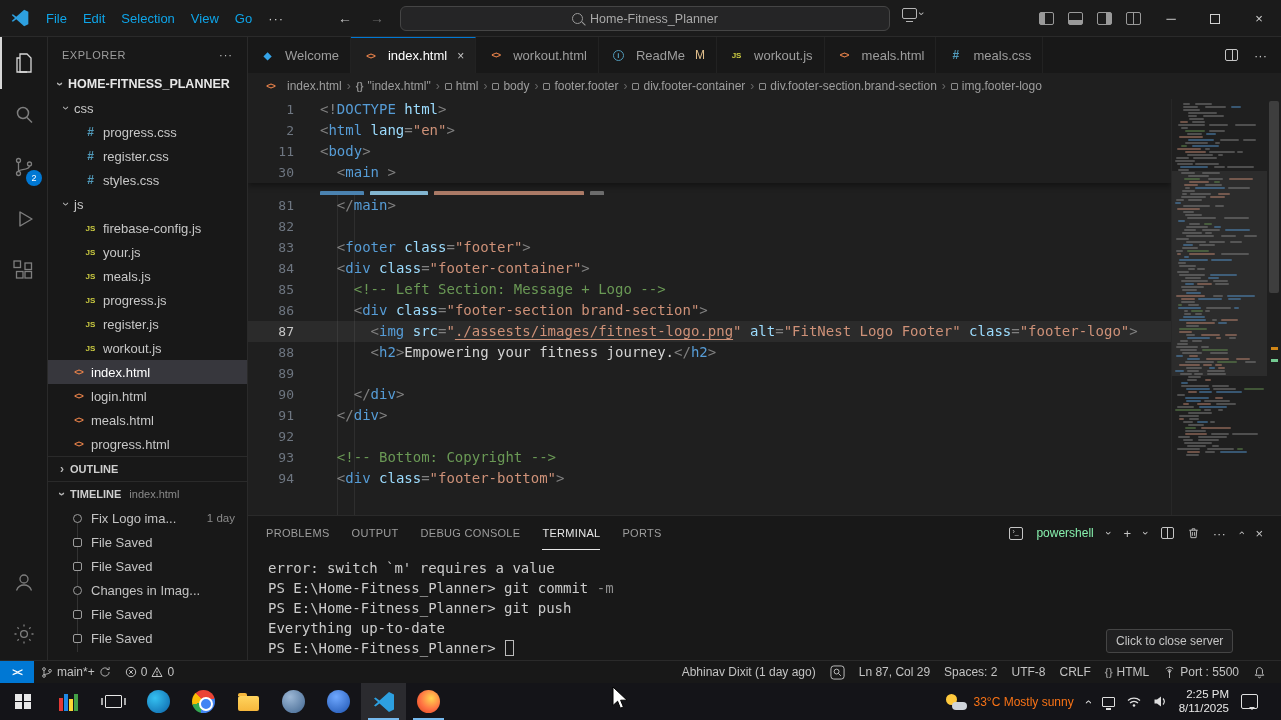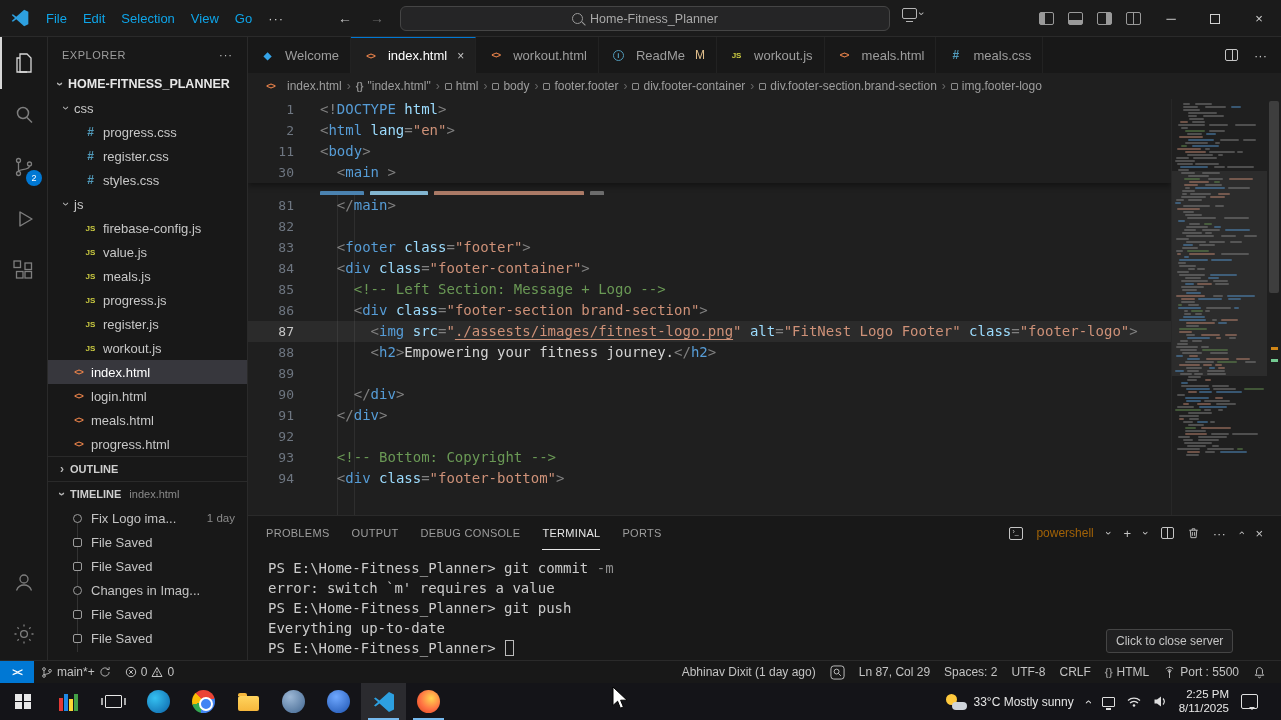--- a/index.html
+++ b/index.html
@@ -103,21 +103,21 @@
 .v-scroll{position:absolute;top:2px;right:2px;width:10px;height:192px;background:rgba(121,121,121,.35);border-radius:2px;z-index:5}
 .ruler-mark{position:absolute;right:3px;width:7px;height:3px;z-index:6}
 
 
 .panel{height:145px;flex:none;background:#181818;border-top:1px solid #2a2a2a;position:relative}
 .panel-header{height:34px;display:flex;align-items:center;padding:0 18px;gap:22px}
 .ptab{font-size:11px;letter-spacing:.3px;color:#9d9d9d;height:34px;display:flex;align-items:center;border-bottom:1px solid transparent}
 .ptab.active{color:#e7e7e7;border-bottom-color:#e7e7e7}
 .panel-actions{margin-left:auto;display:flex;align-items:center;gap:13px;color:#c5c5c5;font-size:13px}
 .ps-ic{width:14px;height:13px;border:1.2px solid #c5c5c5;border-radius:2px;font-size:7px;display:flex;align-items:flex-start;justify-content:flex-start;padding:0 0 0 2px;color:#c5c5c5}
-.shell-name{font-size:12px;color:#a16207}
+.shell-name{font-size:12px;color:#86efac}
 .pa-chev{display:inline-block;transform:rotate(90deg);font-size:11px}
 .pa-chev.up{transform:rotate(-90deg)}
 .term{padding:8px 0 0 20px;font-family:"DejaVu Sans Mono","Liberation Mono",monospace;font-size:14px;line-height:20px}
 .c-pr,.c-cmd,.c-out{color:#cccccc}.c-flag{color:#8f8f8f}
 .cursor-block{display:inline-block;width:9px;height:16px;border:1px solid #bbb;vertical-align:-3px;margin-left:1px}
 .tooltip{position:absolute;left:1106px;top:629px;background:#202021;border:1px solid #454545;border-radius:3px;padding:4px 9px;font-size:12px;color:#c5c5c5;z-index:30}
 
 
 .statusbar{height:23px;background:#181818;border-top:1px solid #2a2a2a;display:flex;align-items:center;font-size:12px;color:#c3c3c3}
 .sb-remote{width:34px;height:100%;background:#0078d4;color:#fff;display:flex;align-items:center;justify-content:center;font-size:10px;font-weight:bold;letter-spacing:-1px;flex:none}
@@ -145,21 +145,21 @@
 .circle-ic{width:23px;height:23px;border-radius:50%}
 .edge-ic{background:radial-gradient(circle at 35% 35%,#35c1f1,#0b62a8)}
 .chrome-ic{background:conic-gradient(from -45deg,#ea4335 0 33%,#4285f4 33% 66%,#34a853 66% 83%,#fbbc05 83% 100%);position:relative}
 .chrome-ic::after{content:'';position:absolute;left:6.5px;top:6.5px;width:10px;height:10px;border-radius:50%;background:#4285f4;border:2px solid #fff}
 .folder-ic{width:21px;height:15px;background:linear-gradient(#ffd45e,#f6b73c);border-radius:2px;position:relative;margin-top:3px}
 .folder-ic::before{content:'';position:absolute;top:-3px;left:0;width:9px;height:3px;background:#f6b73c;border-radius:2px 2px 0 0}
 .app6-ic{background:radial-gradient(circle at 35% 30%,#9db8d6,#40658f)}
 .app7-ic{background:radial-gradient(circle at 40% 30%,#6fa8ff,#1d53b0)}
 .ffox-ic{background:radial-gradient(circle at 62% 36%,#ffd54f,#ff7043 55%,#d84315)}
 .tb-tray{margin-left:auto;display:flex;align-items:center;gap:12px;padding-right:6px}
-.weather{display:flex;align-items:center;gap:7px;color:#e5e5e5;font-size:12px}
+.weather{display:flex;align-items:center;gap:7px;color:#f97316;font-size:12px}
 .sun-cloud{position:relative;width:22px;height:16px}
 .sun-cloud .sun{position:absolute;left:1px;top:0;width:11px;height:11px;border-radius:50%;background:#ffc93c}
 .sun-cloud .cloud{position:absolute;right:0;bottom:0;width:15px;height:8px;border-radius:8px;background:#cfd4da}
 .tray-chev{transform:rotate(-90deg);display:inline-block;color:#e0e0e0;font-size:12px}
 .tray-mon{width:13px;height:10px;border:1.4px solid #dedede;border-radius:1px;position:relative}
 .tray-mon::after{content:'';position:absolute;left:3px;bottom:-4px;width:5px;height:1.5px;background:#dedede}
 .clock{text-align:right;color:#e8e8e8;font-size:11.5px;line-height:13.5px}
 .action-ic{width:17px;height:15px;border:1.4px solid #e0e0e0;border-radius:2px;position:relative}
 .action-ic::after{content:'';position:absolute;right:2px;bottom:-5px;border:3px solid transparent;border-top-color:#e0e0e0}
 .show-desktop{width:5px;border-left:1px solid #3c3c42}
@@ -299,21 +299,21 @@
           <div class="tree-row" style="padding-left: 10px;">
             <span class="tchev down">›</span>
             <span>js</span>
           </div>
           <div class="tree-row" style="padding-left: 34px;">
             <span class="ficon js">JS</span>
             <span>firebase-config.js</span>
           </div>
           <div class="tree-row" style="padding-left: 34px;">
             <span class="ficon js">JS</span>
-            <span>value.js</span>
+            <span>your.js</span>
           </div>
           <div class="tree-row" style="padding-left: 34px;">
             <span class="ficon js">JS</span>
             <span>meals.js</span>
           </div>
           <div class="tree-row" style="padding-left: 34px;">
             <span class="ficon js">JS</span>
             <span>progress.js</span>
           </div>
           <div class="tree-row" style="padding-left: 34px;">
@@ -982,22 +982,22 @@
             <span class="split-ic"></span>
             <svg width="13" height="14" viewBox="0 0 14 14" fill="none" stroke="#c5c5c5">
                 <path d="M2.5 4h9M5.5 4V2.5h3V4M3.5 4l.7 8h5.6l.7-8M5.8 6v4M8.2 6v4"></path>
               </svg>
             <span>···</span>
             <span class="pa-chev up">›</span>
             <span>×</span>
           </div>
         </div>
         <div class="term" id="terminal">
+            <div><span class="c-out">error: switch `m' requires a value</span></div>
             <div><span class="c-pr">PS E:\Home-Fitness_Planner&gt; </span><span class="c-cmd">git commit </span><span class="c-flag">-m</span></div>
-            <div><span class="c-out">error: switch `m' requires a value</span></div>
             <div><span class="c-pr">PS E:\Home-Fitness_Planner&gt; </span><span class="c-cmd">git push</span></div>
             <div><span class="c-out">Everything up-to-date</span></div>
             <div><span class="c-pr">PS E:\Home-Fitness_Planner&gt; </span><span class="cursor-block"></span></div>
           </div>
       </div>
     </div>
   </div>
 
   <div class="statusbar">
     <div class="sb-remote">

